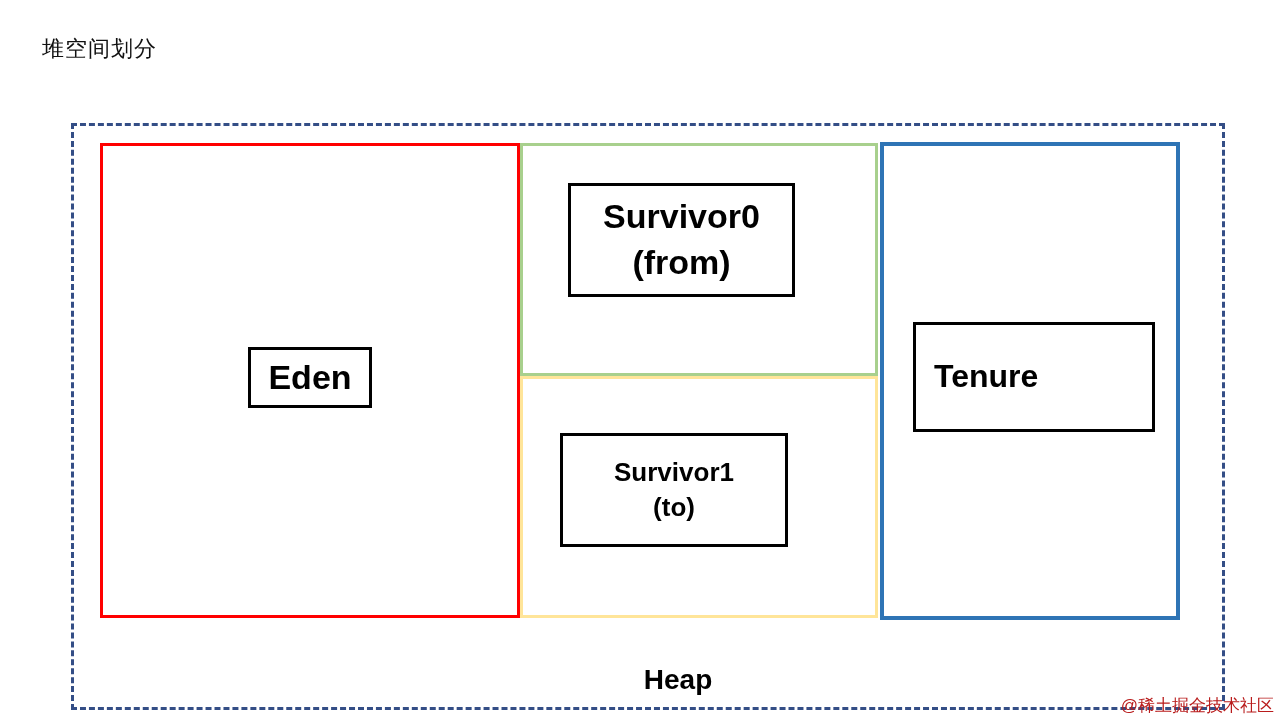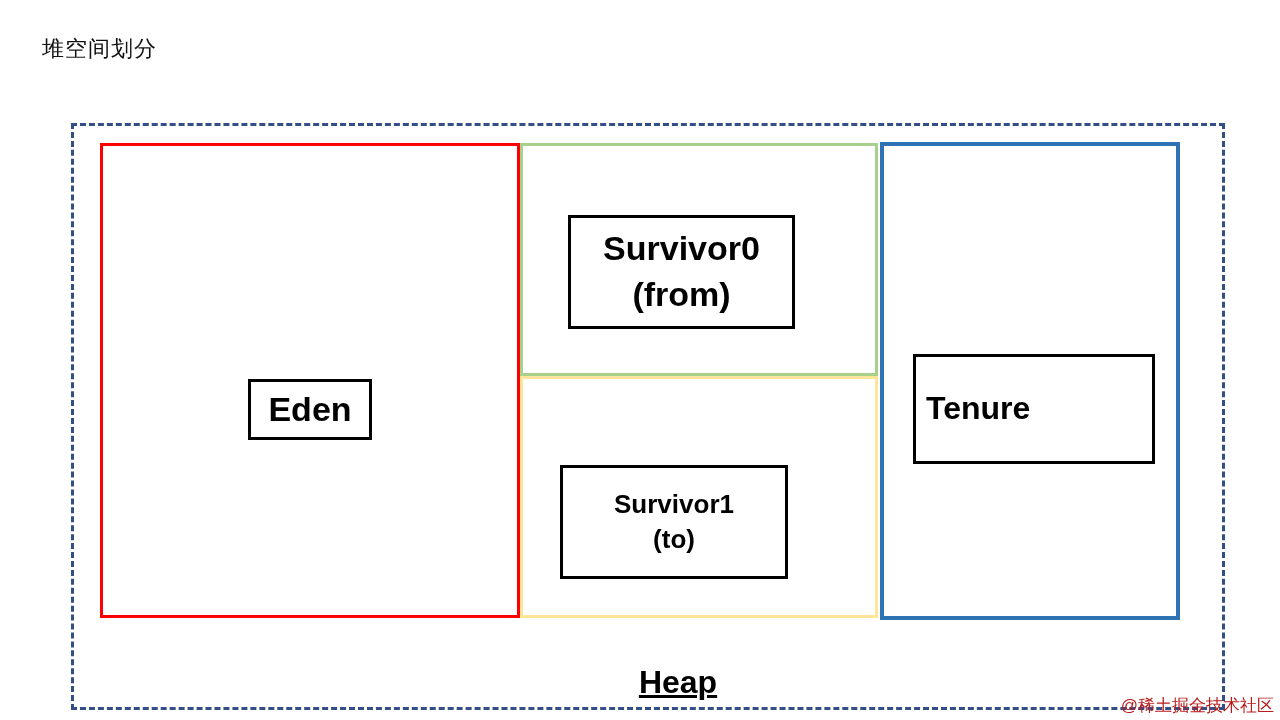--- a/index.html
+++ b/index.html
@@ -47,52 +47,50 @@
     box-sizing: border-box;
     border: 3px solid #000000;
     background: #ffffff;
     color: #000000;
     font-weight: bold;
     display: flex;
     flex-direction: column;
     justify-content: center;
     align-items: center;
     line-height: 1.35;
-    margin-top: 32px;
   }
   .label-eden {
     left: 248px; top: 347px; width: 124px; height: 61px;
     font-size: 34px;
     text-align: right;
   }
   .label-survivor0 {
     left: 568px; top: 183px; width: 227px; height: 114px;
     font-size: 34px;
   }
   .label-survivor1 {
     left: 560px; top: 433px; width: 228px; height: 114px;
     font-size: 26px;
   }
   .label-tenure {
     left: 913px; top: 322px; width: 242px; height: 110px;
     font-size: 32px;
     align-items: flex-start;
-    padding-left: 10px;
+    padding-left: 18px;
     line-height: 1.55;
   }
   .heap-label {
     position: absolute;
     left: 498px;
     top: 664px;
     width: 360px;
     text-align: center;
-    font-size: 32px;
+    font-size: 28px;
     font-weight: bold;
     color: #000000;
-    text-decoration: underline;
   }
   .watermark {
     position: absolute;
     right: 6px;
     top: 694px;
     font-size: 17px;
     color: #a3a3a3;
     background: transparent;
   }
 </style>

